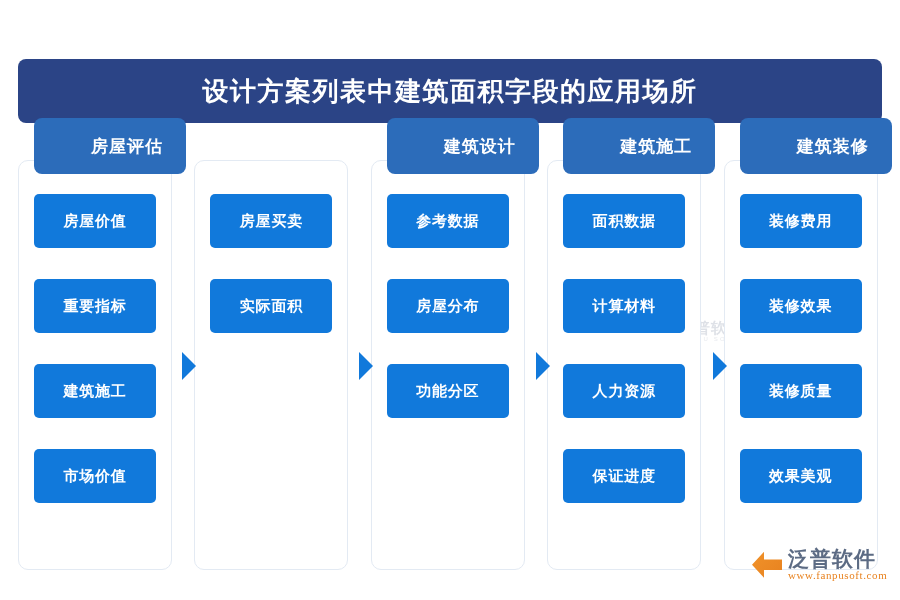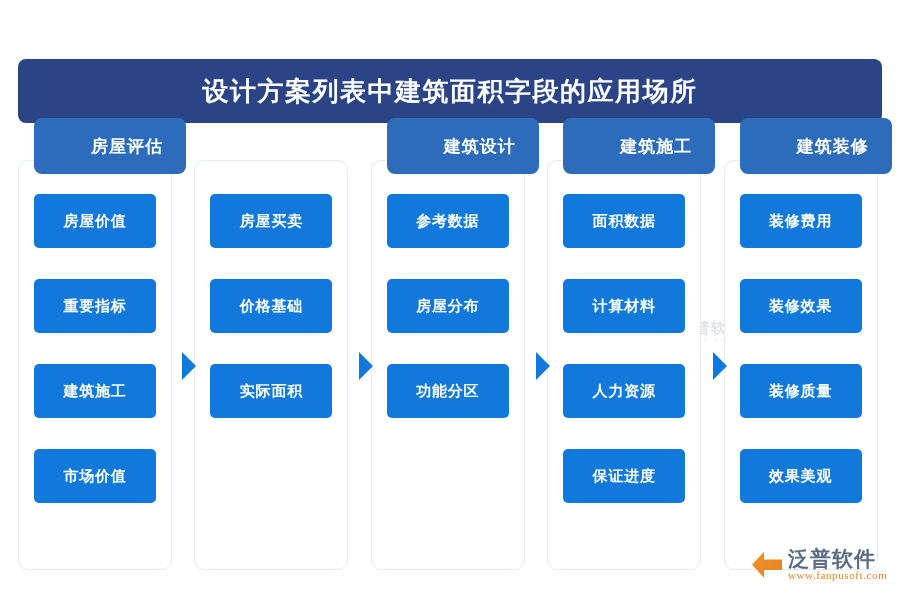--- a/index.html
+++ b/index.html
@@ -234,23 +234,20 @@
       </div>
     </div>
 
     <div class="col-wrap">
       <div class="col-body"></div>
       <div class="col-items">
         <div class="item-box">
           <span class="item-text">房屋买卖</span>
         </div>
         <div class="item-box">
-          <span class="item-text">价格基础</span>
-        </div>
-        <div class="item-box">
           <span class="item-text">实际面积</span>
         </div>
       </div>
     </div>
 
     <div class="col-wrap">
       <div class="col-body"></div>
       <div class="col-header">
         <span class="col-header-text">建筑设计</span>
       </div>

